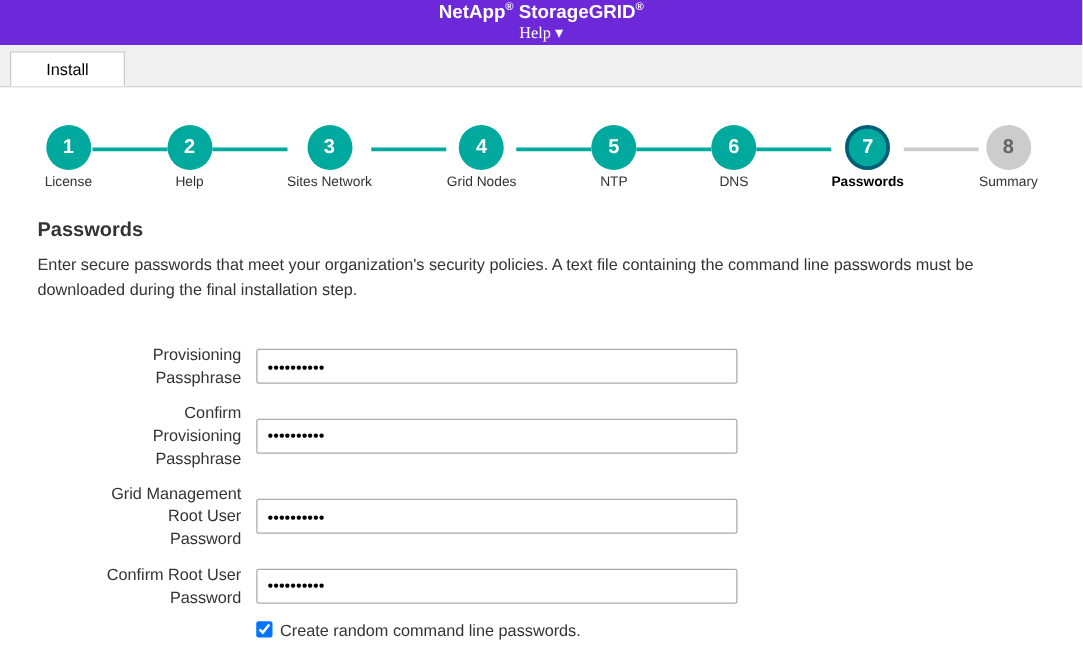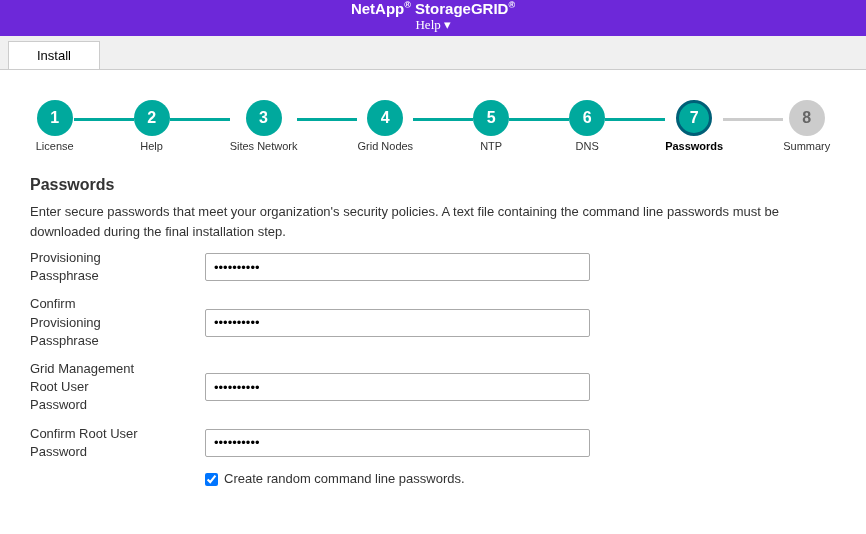--- a/index.html
+++ b/index.html
@@ -119,55 +119,56 @@
     
     .page-heading {
       font-size: 16px;
       font-weight: bold;
       color: #333;
       margin-bottom: 8px;
     }
     .page-description {
       font-size: 13px;
       color: #333;
-      margin-bottom: 8px;
+      margin-bottom: 34px;
       line-height: 1.5;
     }
 
     
     .form-table {
       width: 100%;
     }
     .form-row {
       display: flex;
       align-items: center;
       margin-bottom: 10px;
     }
     .form-label {
+      text-align: right;
       width: 175px;
       min-width: 175px;
       padding-right: 12px;
       font-size: 13px;
       color: #333;
       line-height: 1.4;
     }
     .form-input {
       width: 385px;
       height: 28px;
       border: 1px solid #aaa;
       padding: 4px 8px;
       font-size: 13px;
       border-radius: 2px;
       background: #fff;
     }
 
     
     .checkbox-row {
       display: flex;
-      align-items: flex-end;
+      align-items: flex-start;
       margin-top: 8px;
       margin-left: 175px;
     }
     .checkbox-row input[type="checkbox"] {
       margin-right: 6px;
     }
     .checkbox-label {
       font-size: 13px;
       color: #333;
     }

